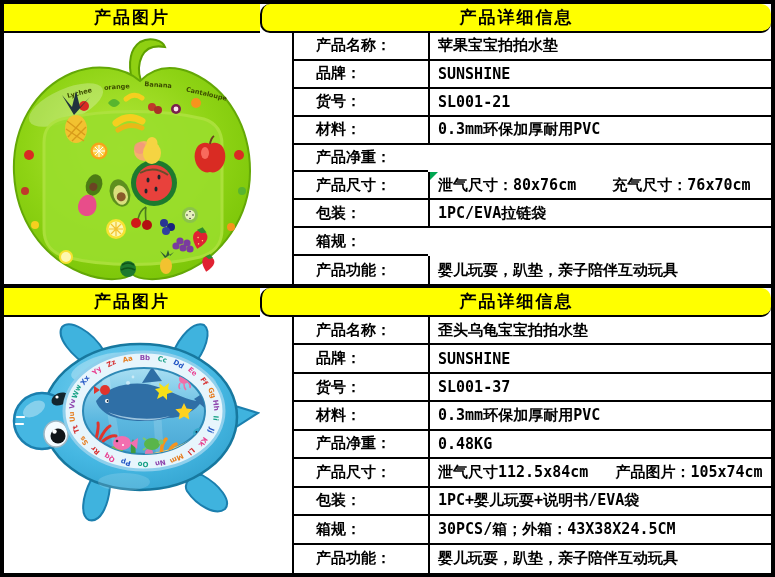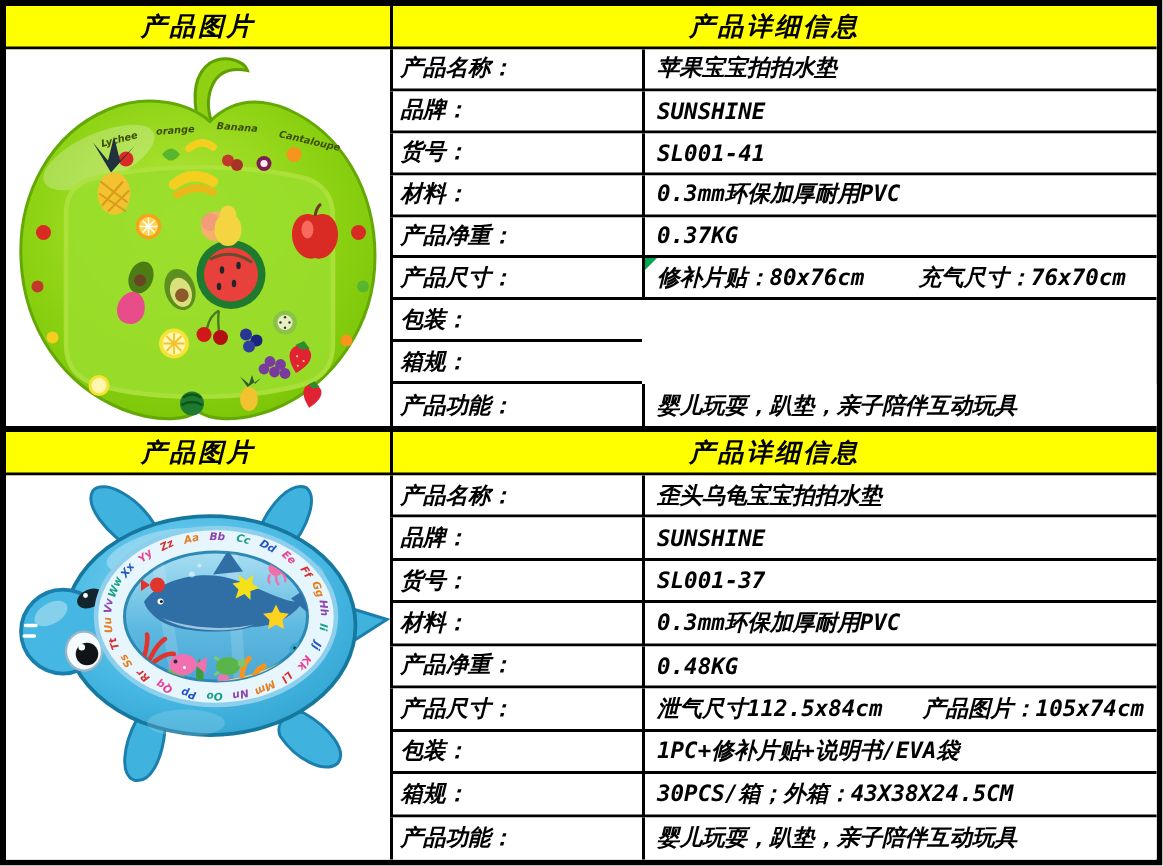--- a/index.html
+++ b/index.html
@@ -11,47 +11,46 @@
     background:#fff;
     font-family:"DejaVu Sans Mono","DejaVu Sans","Liberation Sans",sans-serif;
   }
   .block{
     display:grid;
     grid-template-columns:256px 168px 1fr;
     grid-template-rows:29px repeat(9,1fr);
     width:767px;
     box-sizing:border-box;
     background:#fff;
-    font-style:italic;
   }
   .b1{height:280px;}
   .b2{height:285px;}
   .block-divider{height:4px;background:#000;width:767px;}
   .cell{
     box-sizing:border-box;
     display:flex;align-items:center;
     background:#fff;
     border-bottom:2px solid #000;
     overflow:hidden;
   }
   .hdr{
     background:#ffff00;
     justify-content:center;
     font-weight:bold;font-size:17px;color:#000;
     letter-spacing:2px;
   }
   .hdr-img{grid-column:1;grid-row:1;}
-  .hdr-info{grid-column:2 / 4;grid-row:1;border-left:2px solid #000;}
+  .hdr-info{grid-column:2 / 4;grid-row:1;border-left:2px solid #000;border-radius:10px;}
   .img-cell{
     grid-column:1;grid-row:2 / 11;
     border-bottom:none;
     align-items:flex-start;justify-content:center;
     padding:0;
   }
-  .lbl{grid-column:2;border-left:2px solid #000;font-weight:bold;font-size:15px;color:#000;padding-left:5px;}
+  .lbl{grid-column:2;border-left:2px solid #000;font-weight:bold;font-size:15px;color:#000;padding-left:22px;margin-left:32px;}
   .val{grid-column:3;border-left:2px solid #000;font-weight:bold;font-size:15px;color:#000;padding-left:8px;white-space:pre;position:relative;}
   .nb{border-bottom:none;}
   .corner-tri{
     position:absolute;top:0;left:0;width:0;height:0;
     border-top:8px solid #00a651;border-right:8px solid transparent;
   }
   svg{display:block;}
   .rimword{font-family:"DejaVu Sans","Liberation Sans",sans-serif;font-size:6.5px;font-weight:bold;fill:#3d4d00;}
 </style>
 </head>
@@ -208,28 +207,28 @@
             <circle cx="227" cy="194" r="4" fill="#f7941d"></circle>
         </g>
       </svg>
     </div>
 
     <div class="cell lbl">产品名称：</div>
     <div class="cell val">苹果宝宝拍拍水垫</div>
     <div class="cell lbl">品牌：</div>
     <div class="cell val">SUNSHINE</div>
     <div class="cell lbl">货号：</div>
-    <div class="cell val">SL001-41</div>
+    <div class="cell val">SL001-21</div>
     <div class="cell lbl">材料：</div>
     <div class="cell val">0.3mm环保加厚耐用PVC</div>
     <div class="cell lbl">产品净重：</div>
-    <div class="cell val">0.37KG</div>
     <div class="cell lbl">产品尺寸：</div>
-    <div class="cell val"><i class="corner-tri"></i><span>修补片贴：80x76cm    充气尺寸：76x70cm</span></div>
+    <div class="cell val"><i class="corner-tri"></i><span>泄气尺寸：80x76cm    充气尺寸：76x70cm</span></div>
     <div class="cell lbl">包装：</div>
+    <div class="cell val">1PC/EVA拉链袋</div>
     <div class="cell lbl">箱规：</div>
     <div class="cell lbl nb">产品功能：</div>
     <div class="cell val nb">婴儿玩耍，趴垫，亲子陪伴互动玩具</div>
   </section>
 
   <div class="block-divider"></div>
 
   <section class="block b2">
     <div class="cell hdr hdr-img">
       <span>产品图片</span>
@@ -369,19 +368,19 @@
     <div class="cell val">SUNSHINE</div>
     <div class="cell lbl">货号：</div>
     <div class="cell val">SL001-37</div>
     <div class="cell lbl">材料：</div>
     <div class="cell val">0.3mm环保加厚耐用PVC</div>
     <div class="cell lbl">产品净重：</div>
     <div class="cell val">0.48KG</div>
     <div class="cell lbl">产品尺寸：</div>
     <div class="cell val">泄气尺寸112.5x84cm   产品图片：105x74cm</div>
     <div class="cell lbl">包装：</div>
-    <div class="cell val">1PC+修补片贴+说明书/EVA袋</div>
+    <div class="cell val">1PC+婴儿玩耍+说明书/EVA袋</div>
     <div class="cell lbl">箱规：</div>
     <div class="cell val">30PCS/箱；外箱：43X38X24.5CM</div>
     <div class="cell lbl nb">产品功能：</div>
     <div class="cell val nb">婴儿玩耍，趴垫，亲子陪伴互动玩具</div>
   </section>
 </div>
 
 </body></html>

